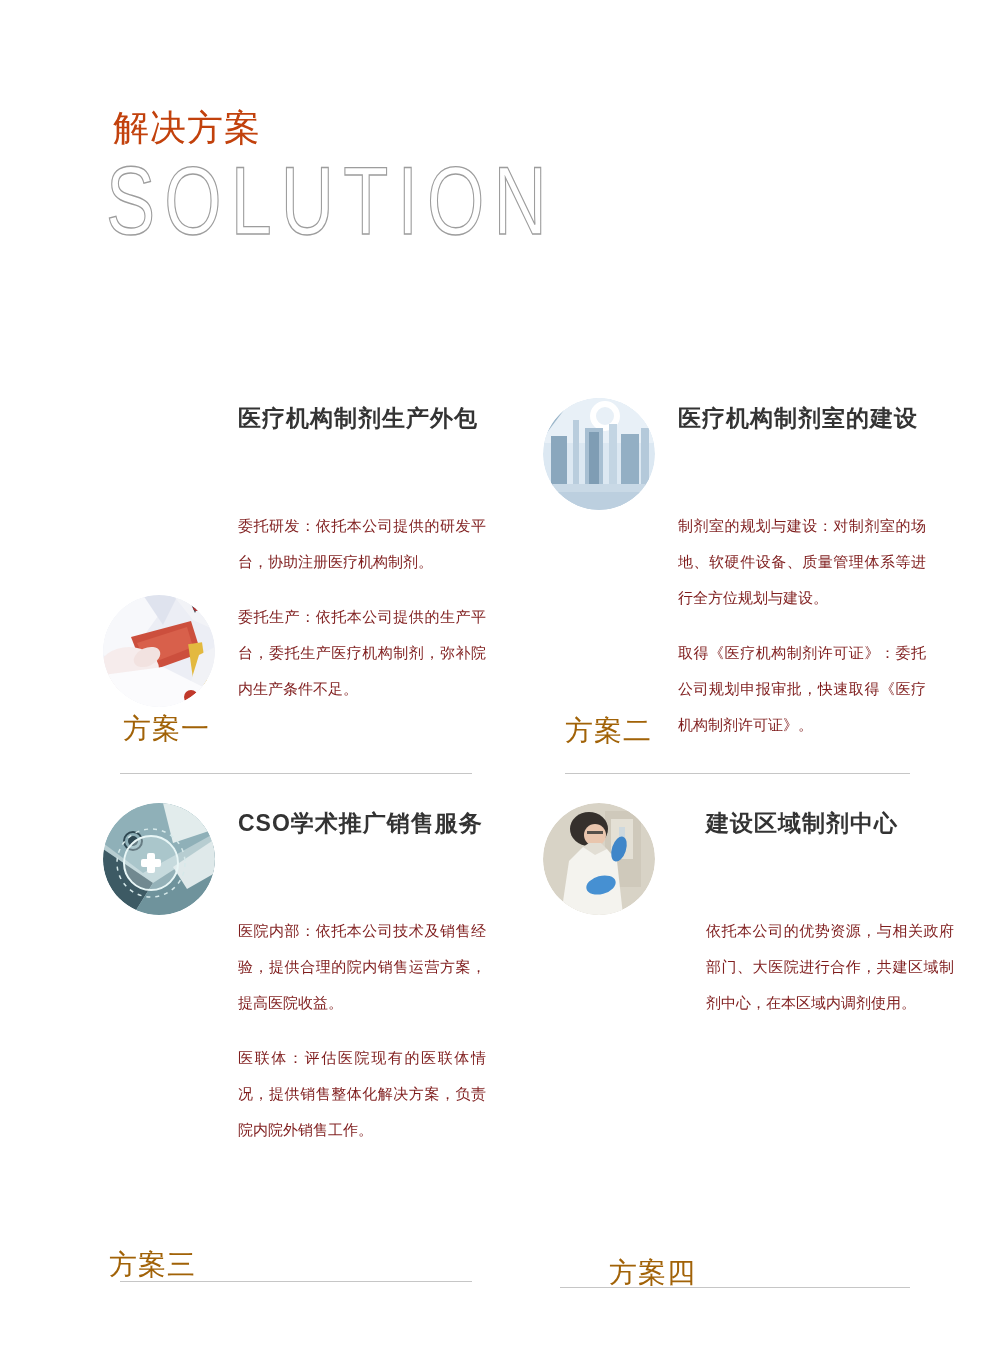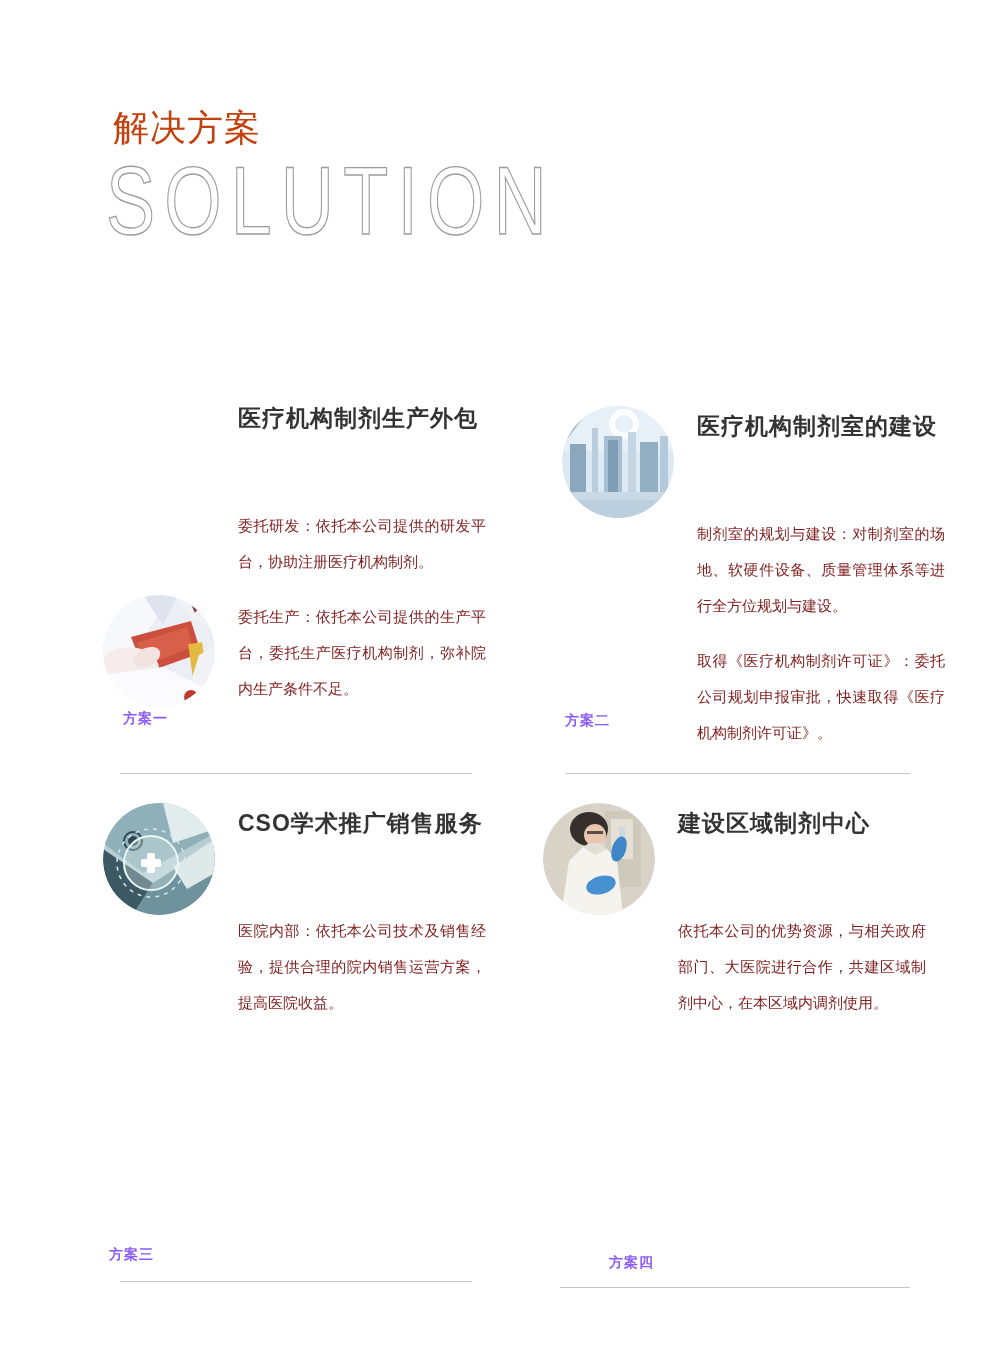--- a/index.html
+++ b/index.html
@@ -30,21 +30,21 @@
     font-size:23px; font-weight:700; color:#333333; letter-spacing:1px;
     margin-top:4px; line-height:32px; white-space:nowrap;
   }
   .card p {
     font-size:15px; line-height:36px; color:#7f1d1d; text-align:justify;
   }
   .card p.first { margin-top:74px; }
   .card p + p { margin-top:19px; }
 
   
-  .plan-label { position:absolute; font-size:14px; font-weight:700; color:#8b5cf6; letter-spacing:1px; }
+  .plan-label { position:absolute; font-size:28px; font-weight:400; color:#a16207; letter-spacing:1px; }
   .rule { position:absolute; height:1px; background:#c6c6c6; }
 </style>
 </head>
 <body>
 
 <div class="page">
 
   <div class="title-cn">解决方案</div>
   <div class="title-en">SOLUTION</div>
 
@@ -74,21 +74,21 @@
         </g>
       </svg>
     </div>
     <div class="content">
       <h2>医疗机构制剂生产外包</h2>
       <p class="first">委托研发：依托本公司提供的研发平台，协助注册医疗机构制剂。</p>
       <p>委托生产：依托本公司提供的生产平台，委托生产医疗机构制剂，弥补院内生产条件不足。</p>
     </div>
   </section>
 
-  <section class="card" style="left:562px; top:398px;margin-top:8px;">
+  <section class="card" style="left:543px; top:398px;">
     <div class="photo">
       <svg width="112" height="112" viewBox="0 0 112 112">
         <defs>
             <clipPath id="cp2">
               <circle cx="56" cy="56" r="56"></circle>
             </clipPath>
           </defs>
         <g clip-path="url(#cp2)">
           <rect width="112" height="112" fill="#dce8f2"></rect>
           <rect x="0" y="0" width="112" height="45" fill="#e8f0f7"></rect>
@@ -138,24 +138,25 @@
           <circle cx="48" cy="60" r="27" fill="rgba(235,248,248,0.30)" stroke="#e8f6f6" stroke-width="2"></circle>
           <circle cx="48" cy="60" r="34" fill="none" stroke="#d6e9ea" stroke-width="1.5" stroke-dasharray="4 5"></circle>
           <rect x="44" y="50" width="8" height="20" rx="2" fill="#ffffff"></rect>
           <rect x="38" y="56" width="20" height="8" rx="2" fill="#ffffff"></rect>
         </g>
       </svg>
     </div>
     <div class="content">
       <h2>CSO学术推广销售服务</h2>
       <p class="first">医院内部：依托本公司技术及销售经验，提供合理的院内销售运营方案，提高医院收益。</p>
+      <p>医联体：评估医院现有的医联体情况，提供销售整体化解决方案，负责院内院外销售工作。</p>
     </div>
   </section>
 
-  <section class="card" style="left:543px; top:803px;">
+  <section class="card" style="left:543px; top:803px;gap:28px;">
     <div class="photo">
       <svg width="112" height="112" viewBox="0 0 112 112">
         <defs>
             <clipPath id="cp4">
               <circle cx="56" cy="56" r="56"></circle>
             </clipPath>
           </defs>
         <g clip-path="url(#cp4)">
           <rect width="112" height="112" fill="#d8d3c6"></rect>
           <rect x="62" y="8" width="36" height="76" fill="#cfc9bb"></rect>

